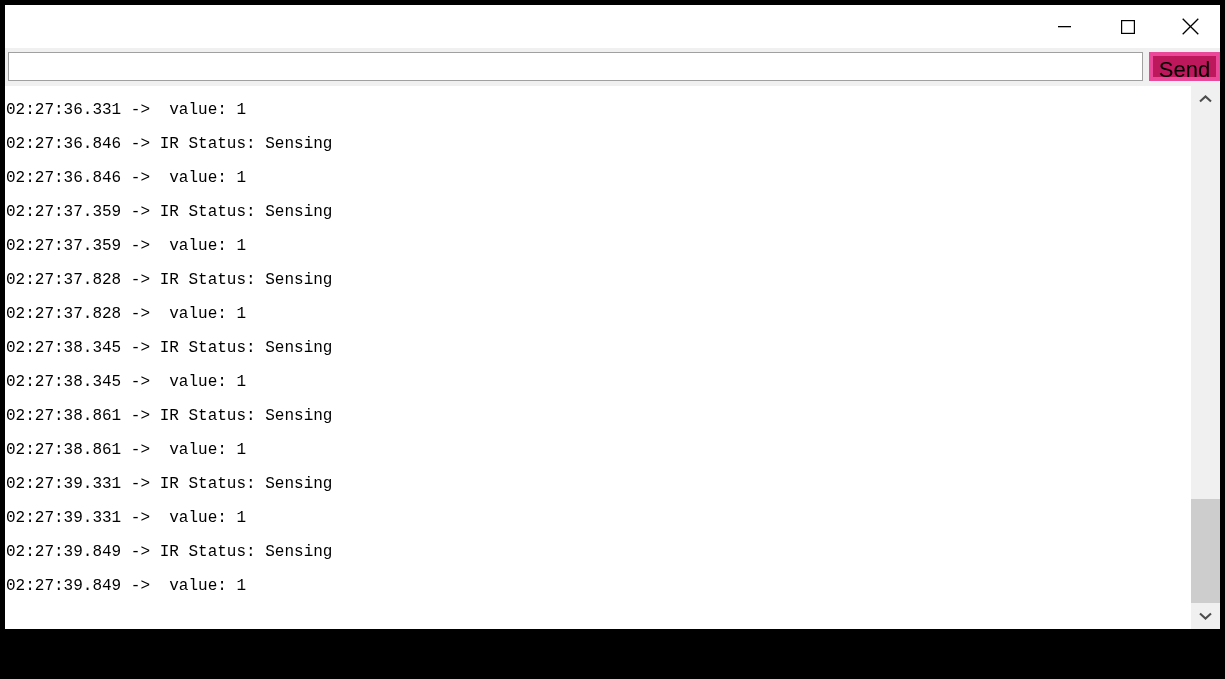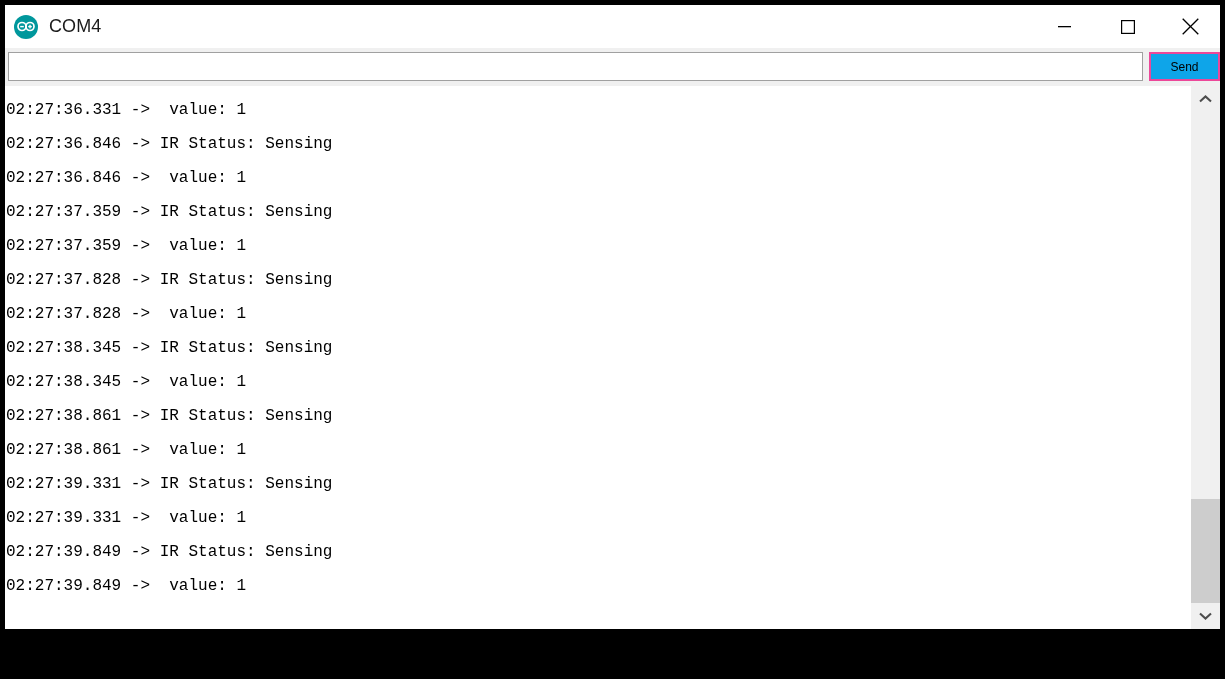--- a/index.html
+++ b/index.html
@@ -103,24 +103,24 @@
     color: #000000;
     padding: 0 4px;
   }
   #send-button {
     position: absolute;
     left: 1144px;
     top: 4px;
     width: 71px;
     height: 29px;
     box-sizing: border-box;
-    background: #0ea5e9;
-    border: 2px solid #ec4899;
+    background: #be185d;
+    border: 4px solid #ec4899;
     font-family: "Liberation Sans", sans-serif;
-    font-size: 12px;
+    font-size: 22px;
     color: #000000;
     padding: 0;
     line-height: 27px;
     text-align: center;
   }
 
   
   #output-area {
     position: absolute;
     left: 5px;
@@ -216,34 +216,20 @@
     color: #1b1b1b;
     white-space: nowrap;
   }
 </style>
 </head>
 <body>
 
 <div id="window-frame">
 
   <div id="title-bar">
-    <div id="title-left">
-      <span id="app-logo">
-        <svg width="18" height="11" viewBox="0 0 18 11">
-          <g fill="none" stroke="#ffffff" stroke-width="1.7">
-            <circle cx="5" cy="5.5" r="4"></circle>
-            <circle cx="13" cy="5.5" r="4"></circle>
-          </g>
-          <rect x="3.2" y="4.9" width="3.6" height="1.4" fill="#ffffff"></rect>
-          <rect x="11.2" y="4.9" width="3.6" height="1.4" fill="#ffffff"></rect>
-          <rect x="12.3" y="3.8" width="1.4" height="3.6" fill="#ffffff"></rect>
-        </svg>
-      </span>
-      <span id="window-title">COM4</span>
-    </div>
 
     <button class="win-btn" id="btn-minimize">
       <svg width="13" height="2" viewBox="0 0 13 2">
         <rect x="0" y="0" width="13" height="1.3" fill="#000000"></rect>
       </svg>
     </button>
     <button class="win-btn" id="btn-maximize">
       <svg width="14" height="14" viewBox="0 0 14 14">
         <rect x="0.6" y="0.6" width="12.8" height="12.8" fill="none" stroke="#000000" stroke-width="1.2"></rect>
       </svg>

